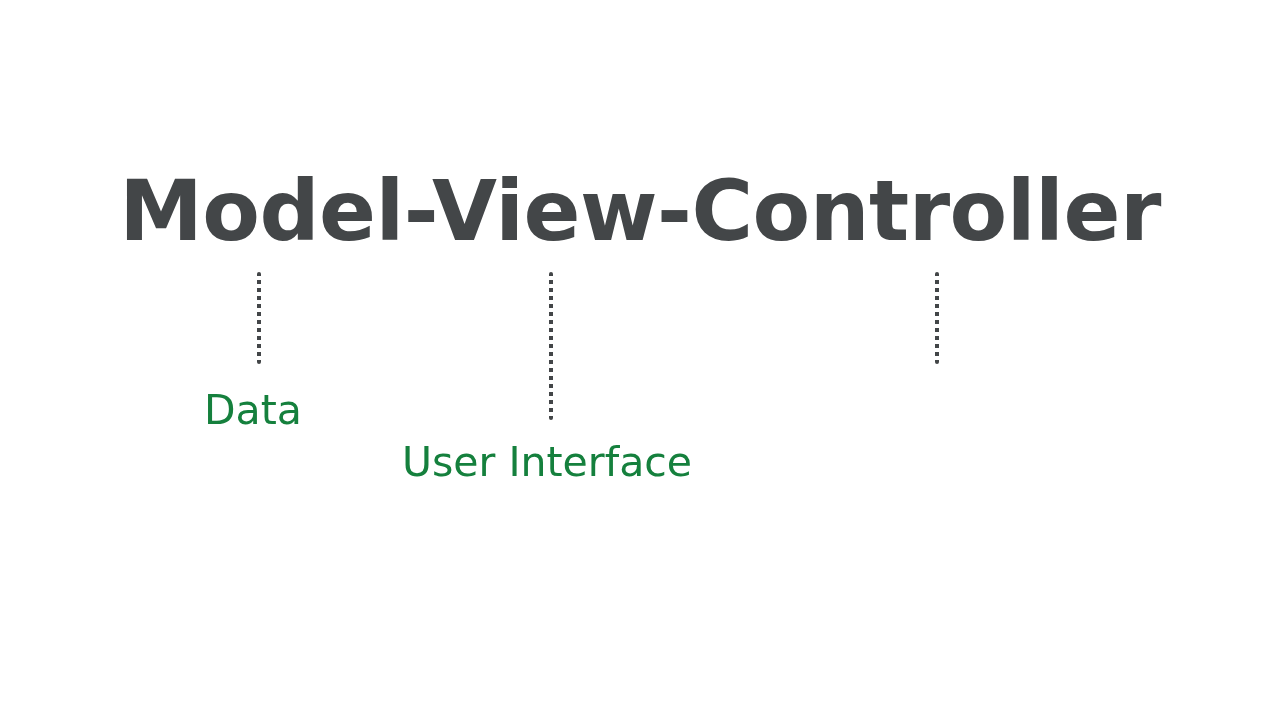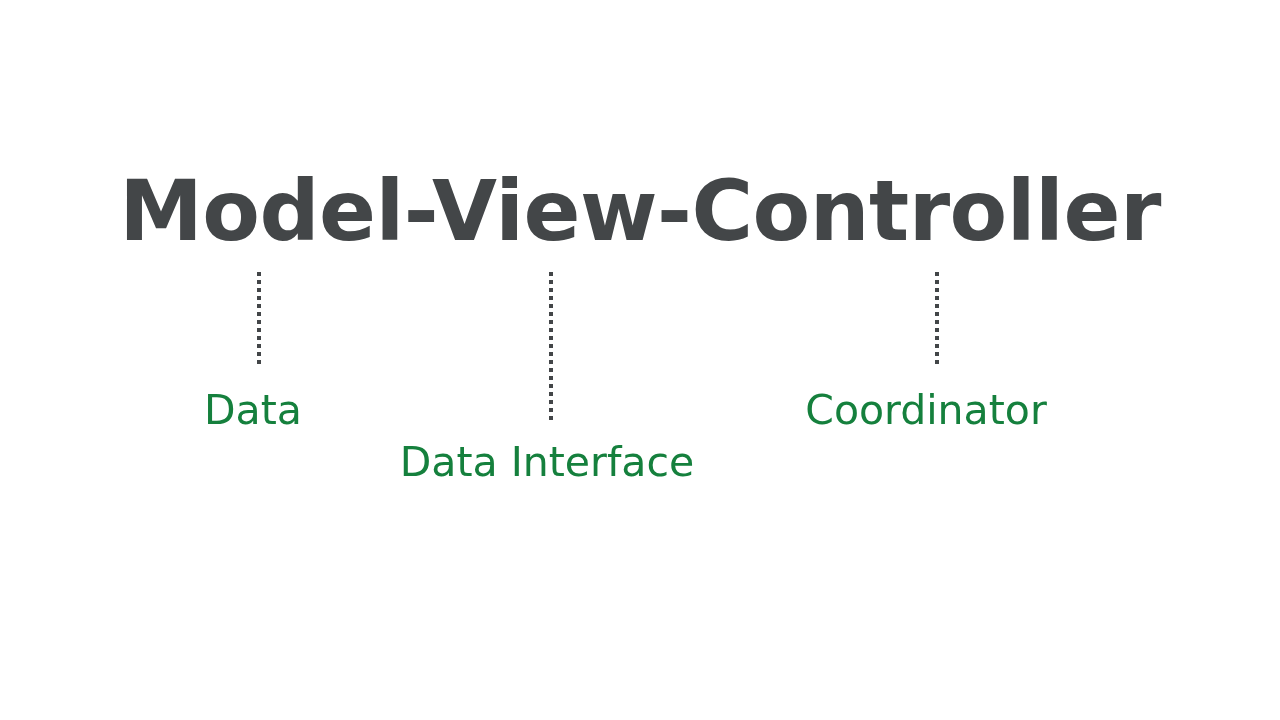--- a/index.html
+++ b/index.html
@@ -1,16 +1,16 @@
 <!DOCTYPE html>
 <html><head>
 <meta charset="utf-8">
 <title>Model-View-Controller</title>
 <style>
-  * { margin: 0; padding: 0; box-sizing: border-box; }
+  * { margin: 0; padding: 0; box-sizing: border-box; border-radius: 19px; }
 
   html, body {
     width: 1280px;
     height: 720px;
     overflow: hidden;
   }
 
   body {
     background: #ffffff;
     font-family: "DejaVu Sans", "Liberation Sans", sans-serif;
@@ -84,17 +84,16 @@
   <div class="title">Model-View-Controller</div>
 
   <div class="connector connector-model"></div>
 
   <div class="connector connector-view"></div>
 
   <div class="connector connector-controller"></div>
 
   <div class="caption caption-data">Data</div>
 
-  <div class="caption caption-ui">Data Interface</div>
+  <div class="caption caption-ui">User Interface</div>
 
-  <div class="caption caption-coordinator">Coordinator</div>
 
 </div>
 
 </body></html>

